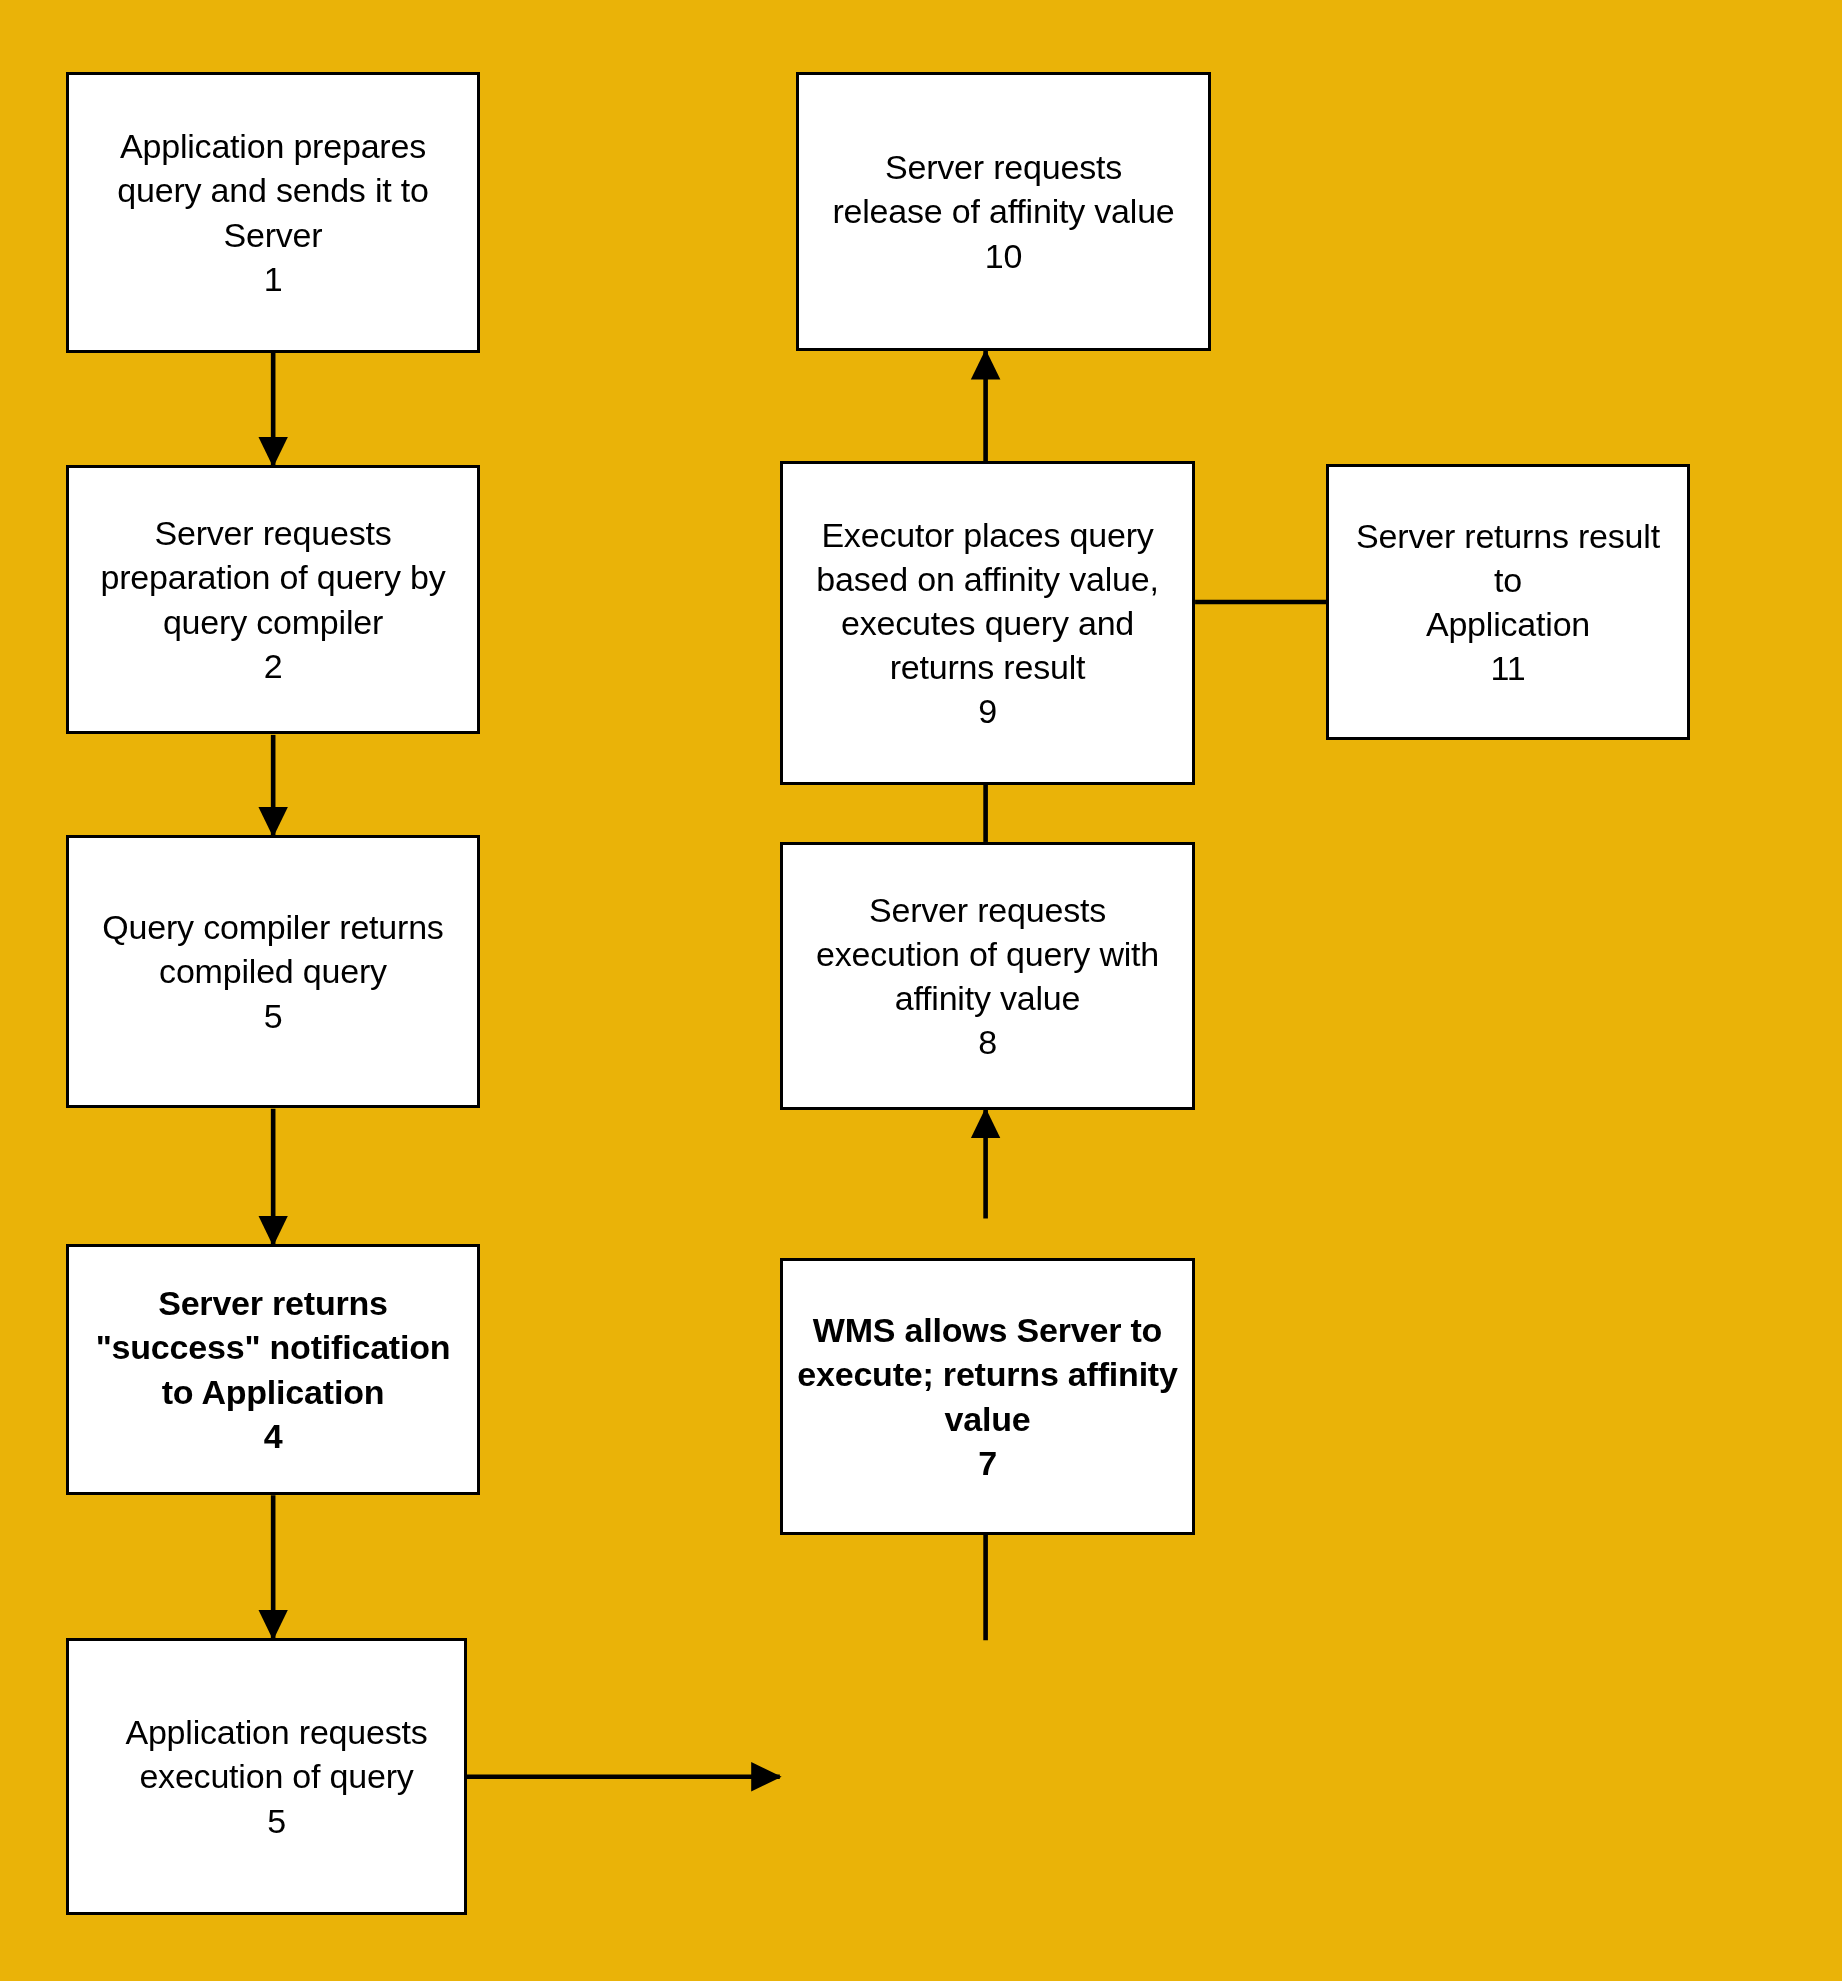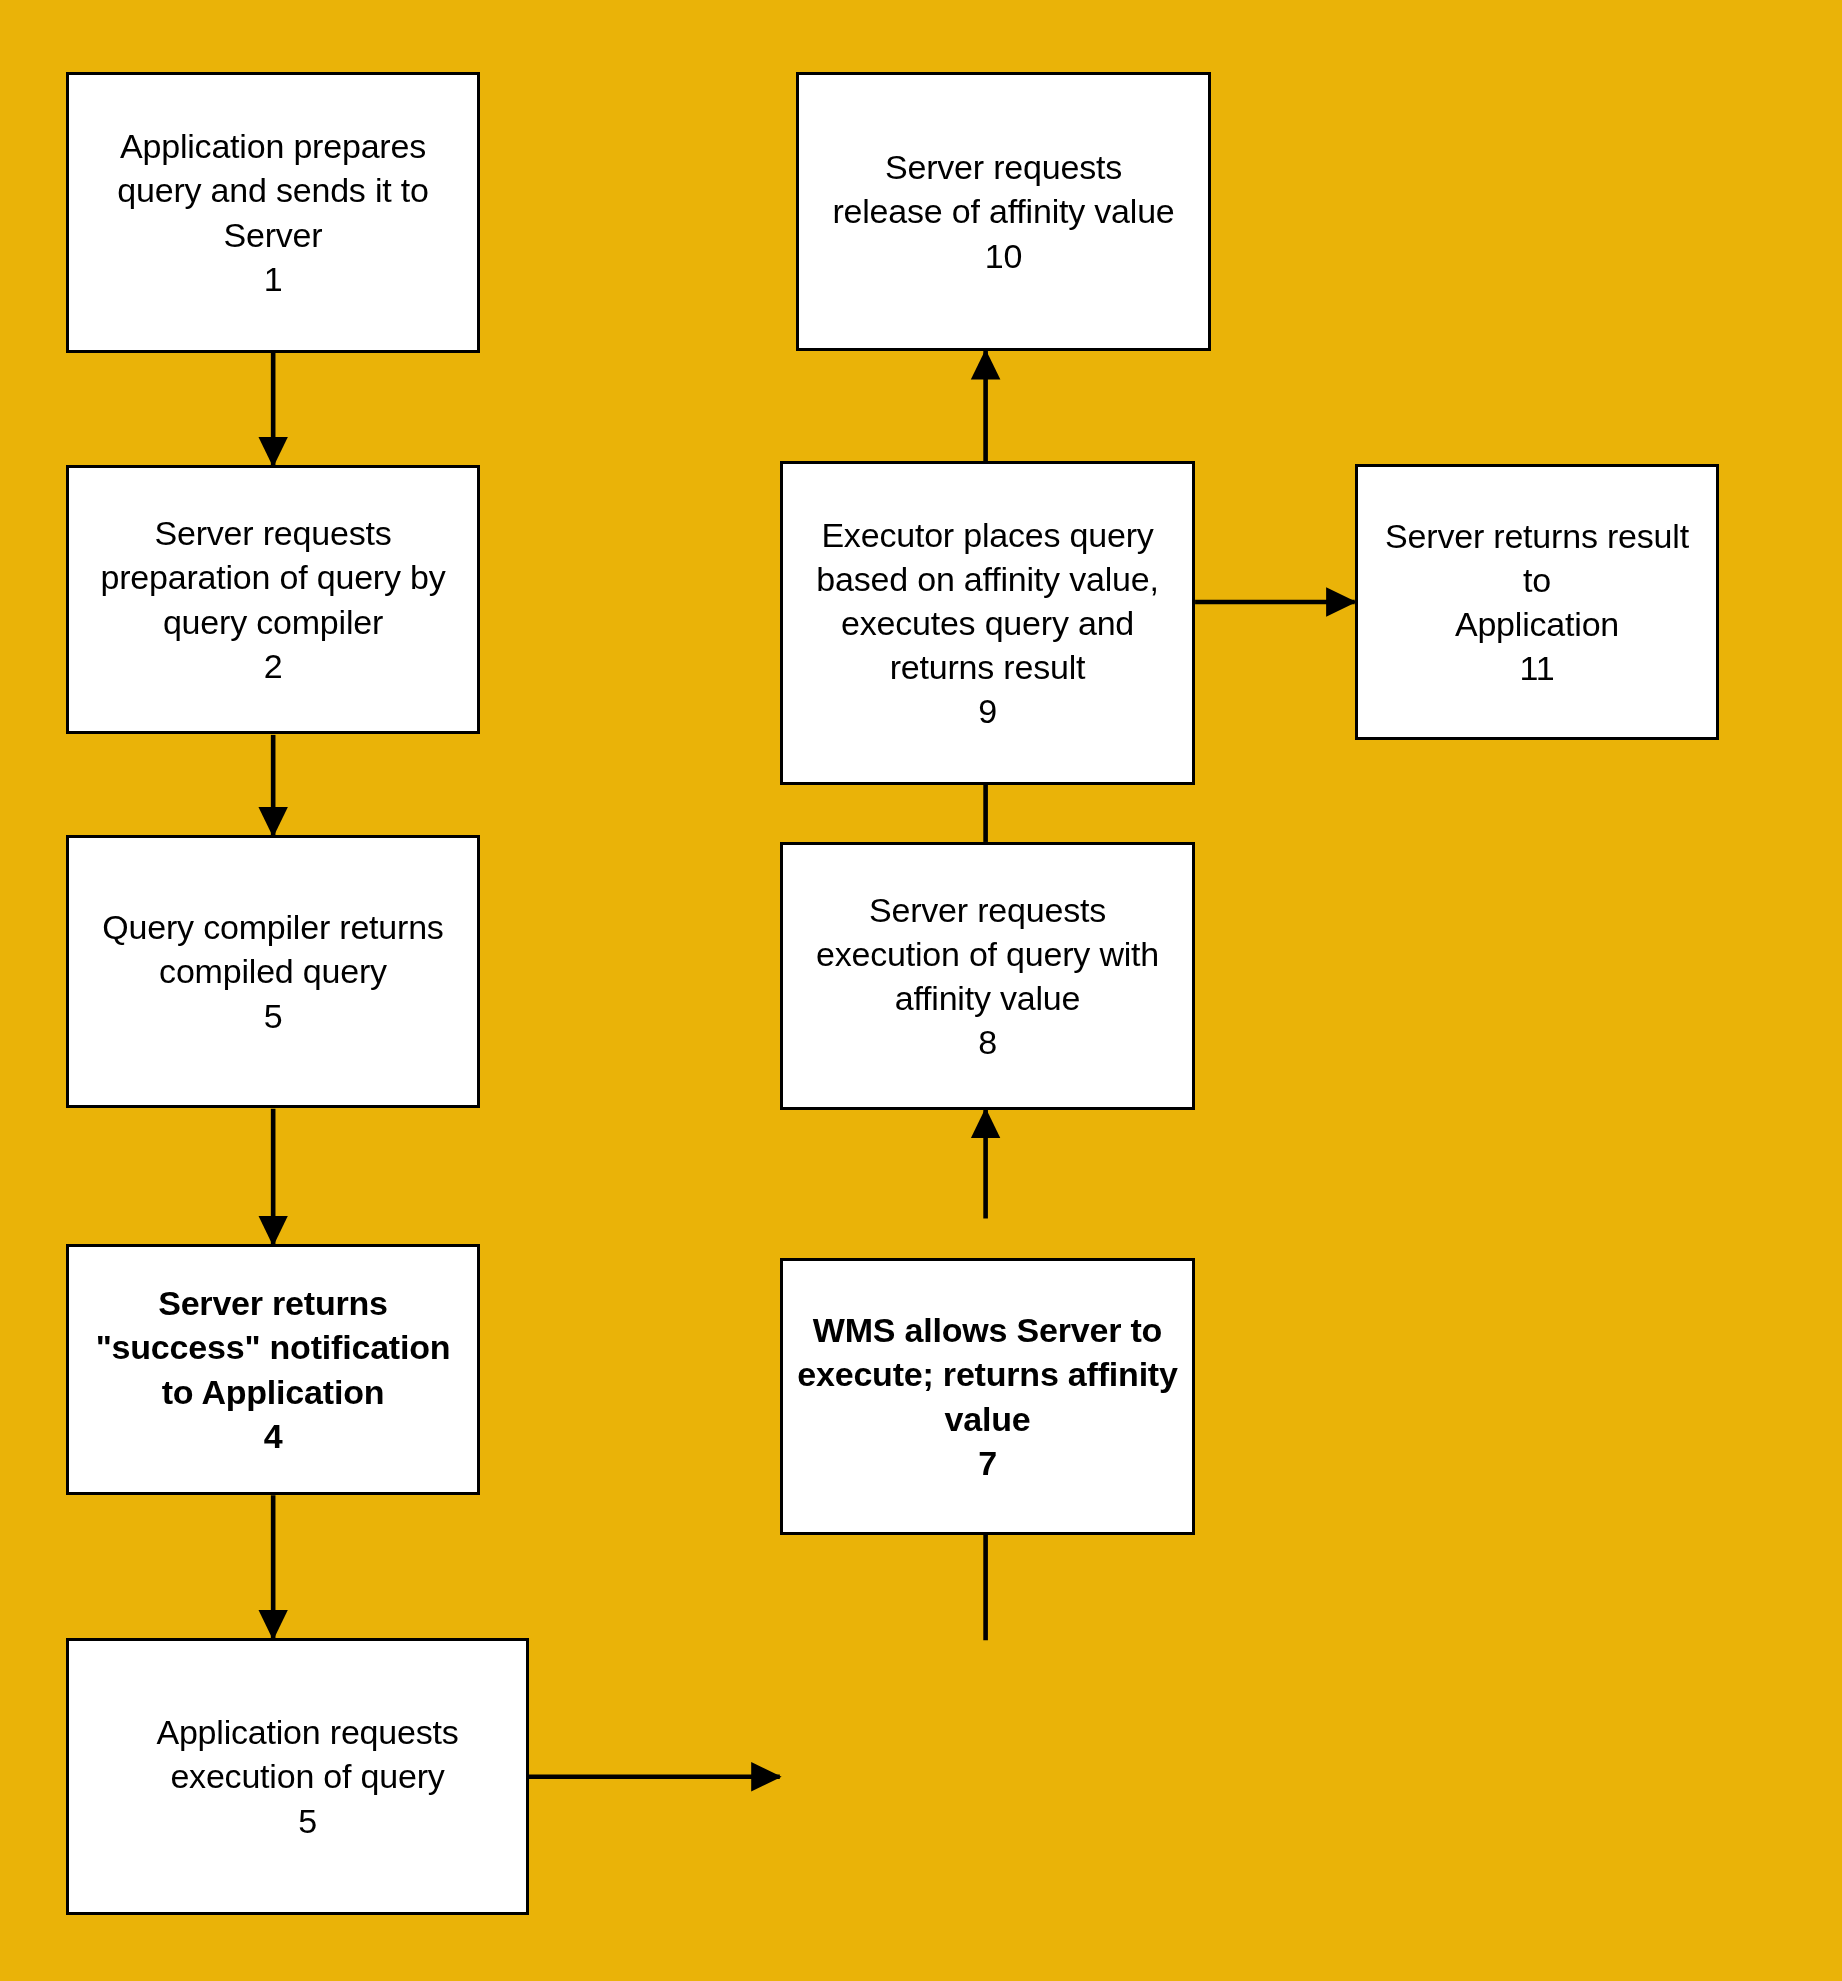--- a/index.html
+++ b/index.html
@@ -87,21 +87,21 @@
     <span class="node-label">Query compiler returns
 compiled query
 5</span>
   </div>
   <div class="node" style="left: 66px; top: 1244px; width: 414px; height: 251px; font-weight: bold;">
     <span class="node-label">Server returns
 "success" notification
 to Application
 4</span>
   </div>
-  <div class="node" style="left: 66px; top: 1638px; width: 463px; height: 277px; padding-left: 20px;">
+  <div class="node" style="left: 66px; top: 1638px; width: 401px; height: 277px; padding-left: 20px;">
     <span class="node-label">Application requests
 execution of query
 5</span>
   </div>
   <div class="node" style="left: 780px; top: 1258px; width: 415px; height: 277px; font-weight: bold;">
     <span class="node-label">WMS allows Server to
 execute; returns affinity
 value
 7</span>
   </div>
@@ -116,20 +116,20 @@
 based on affinity value,
 executes query and
 returns result
 9</span>
   </div>
   <div class="node" style="left: 796px; top: 72px; width: 415px; height: 279px;">
     <span class="node-label">Server requests
 release of affinity value
 10</span>
   </div>
-  <div class="node" style="left: 1355px; top: 464px; width: 364px; height: 276px;">
+  <div class="node" style="left: 1326px; top: 464px; width: 364px; height: 276px;">
     <span class="node-label">Server returns result to
 Application
 11</span>
   </div>
 
 </div>
 
 
 </body></html>

